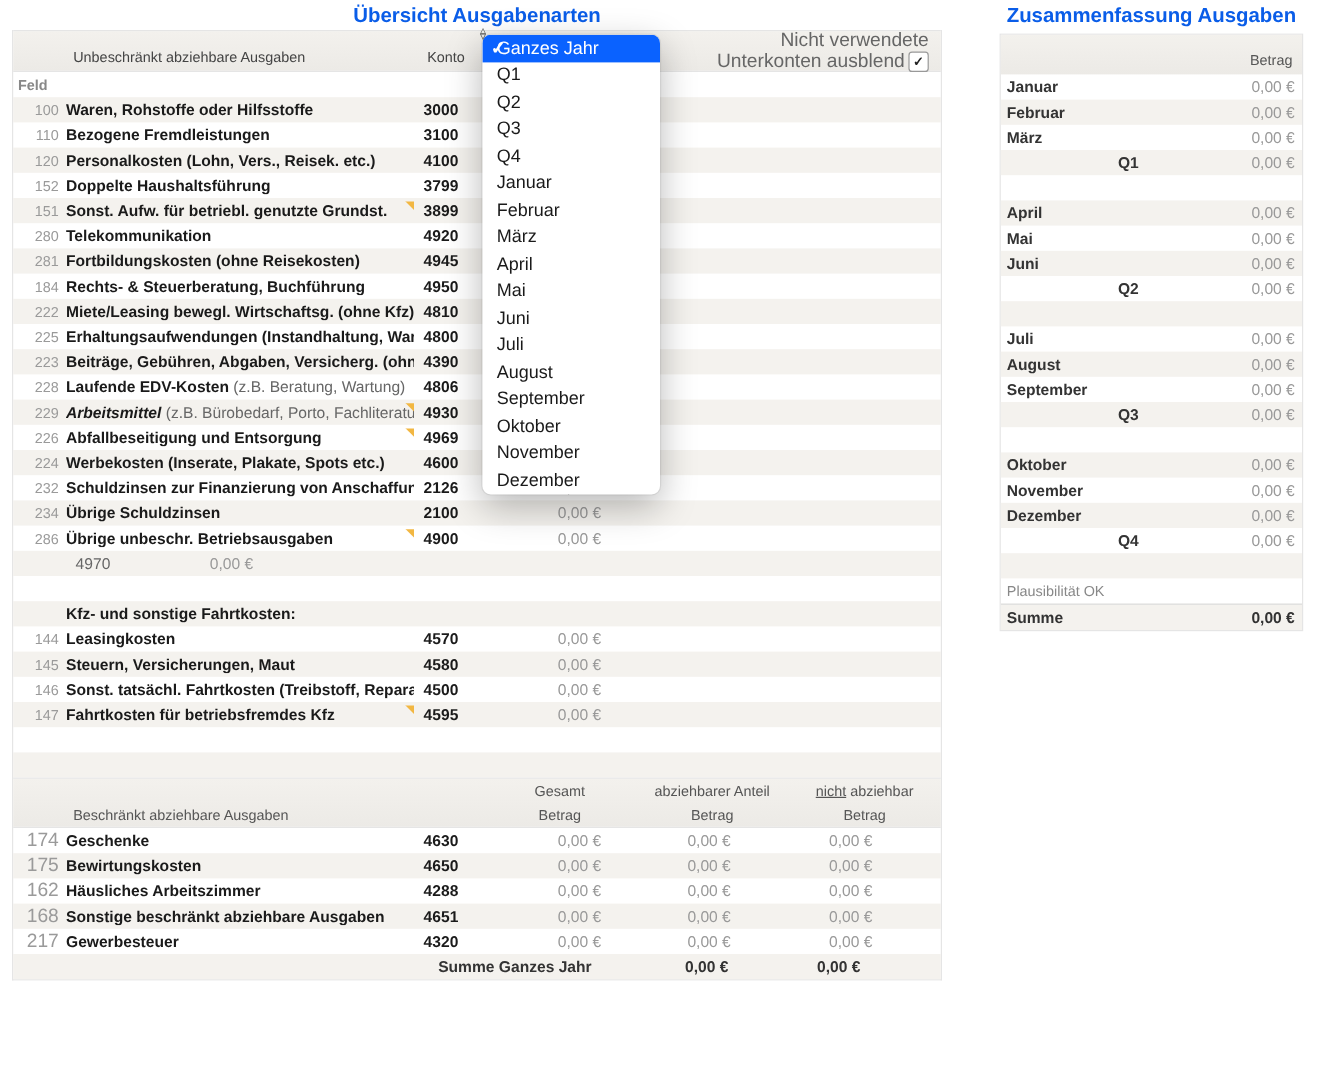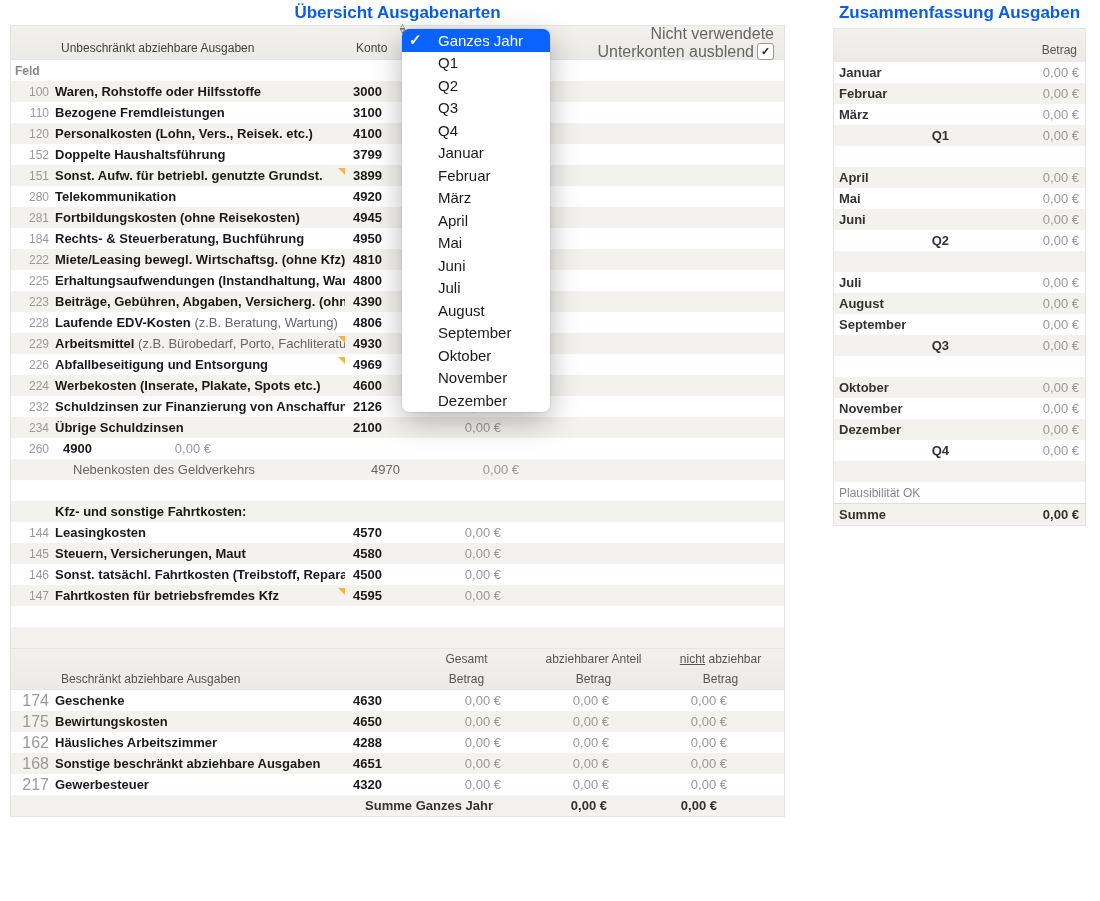--- a/index.html
+++ b/index.html
@@ -80,21 +80,21 @@
   .rrow .v{flex:1;text-align:right;padding-right:6px;color:var(--zero);}
   .rrow.qline .m{font-weight:700;}
   .rrow.blank .m,.rrow.blank .v{color:transparent;}
   .plaus{height:21px;display:flex;align-items:center;padding-left:5px;font-size:12px;color:#888;}
   .rsum{height:21px;display:flex;align-items:center;background:var(--hstripe);font-weight:700;border-top:1px solid #ddd;}
   .rsum .m{flex:0 0 110px;padding-left:5px;}
   .rsum .v{flex:1;text-align:right;padding-right:6px;}
 
   
   .dropdown{position:absolute;left:402px;top:29px;width:148px;background:#fff;border-radius:7px;box-shadow:0 10px 30px rgba(0,0,0,.28),0 0 0 1px rgba(0,0,0,.06);overflow:hidden;z-index:50;font-size:15px;}
-  .dropdown .opt{height:22.5px;display:flex;align-items:center;padding-left:36px;position:relative;color:#1a1a1a;}
+  .dropdown .opt{height:22.5px;display:flex;align-items:center;padding-left:12px;position:relative;color:#1a1a1a;}
   .dropdown .opt.sel{background:#0a62ff;color:#fff;}
   .dropdown .opt.sel::before{content:"✓";position:absolute;left:7px;font-weight:700;}
   .dropdown-knob{position:absolute;left:400px;top:23px;font-size:10px;color:#555;z-index:60;line-height:5px;}
 
 </style>
 </head>
 <body>
 
 <div class="left">
   <div class="title">Übersicht Ausgabenarten</div>
@@ -185,21 +185,21 @@
           <div class="amt">0,00 €</div>
         </div>
         <div class="row">
           <div class="feld">228</div>
           <div class="desc b"><span style="font-weight: 700;">Laufende EDV-Kosten </span><span style="font-weight: 400; color: rgb(102, 102, 102);">(z.B. Beratung, Wartung)</span></div>
           <div class="konto">4806</div>
           <div class="amt">0,00 €</div>
         </div>
         <div class="row">
           <div class="feld">229</div>
-          <div class="desc b"><span style="font-weight: 700;">Arbeitsmittel </span><span style="font-weight: 400; color: rgb(102, 102, 102);">(z.B. Bürobedarf, Porto, Fachliteratur)</span><span class="mark"></span></div>
+          <div class="desc b"><span style="font-weight: 700; font-style: italic;">Arbeitsmittel </span><span style="font-weight: 400; color: rgb(102, 102, 102);">(z.B. Bürobedarf, Porto, Fachliteratur)</span><span class="mark"></span></div>
           <div class="konto">4930</div>
           <div class="amt">0,00 €</div>
         </div>
         <div class="row">
           <div class="feld">226</div>
           <div class="desc b">Abfallbeseitigung und Entsorgung<span class="mark"></span></div>
           <div class="konto">4969</div>
           <div class="amt">0,00 €</div>
         </div>
         <div class="row">
@@ -214,27 +214,27 @@
           <div class="konto">2126</div>
           <div class="amt">0,00 €</div>
         </div>
         <div class="row">
           <div class="feld">234</div>
           <div class="desc b">Übrige Schuldzinsen</div>
           <div class="konto">2100</div>
           <div class="amt">0,00 €</div>
         </div>
         <div class="row">
-          <div class="feld">260</div>
+          <div class="feld">286</div>
+          <div class="desc b">Übrige unbeschr. Betriebsausgaben<span class="mark"></span></div>
           <div class="konto">4900</div>
           <div class="amt">0,00 €</div>
         </div>
         <div class="row">
           <div class="feld"></div>
-          <div class="desc plain" style="padding-left: 18px; color: rgb(102, 102, 102);">Nebenkosten des Geldverkehrs</div>
           <div class="konto" style="font-weight: 400; color: rgb(102, 102, 102);">4970</div>
           <div class="amt">0,00 €</div>
         </div>
         <div class="row">
           <div class="feld"></div>
           <div class="desc"></div>
           <div class="konto"></div>
           <div class="amt"></div>
         </div>
         <div class="row">

